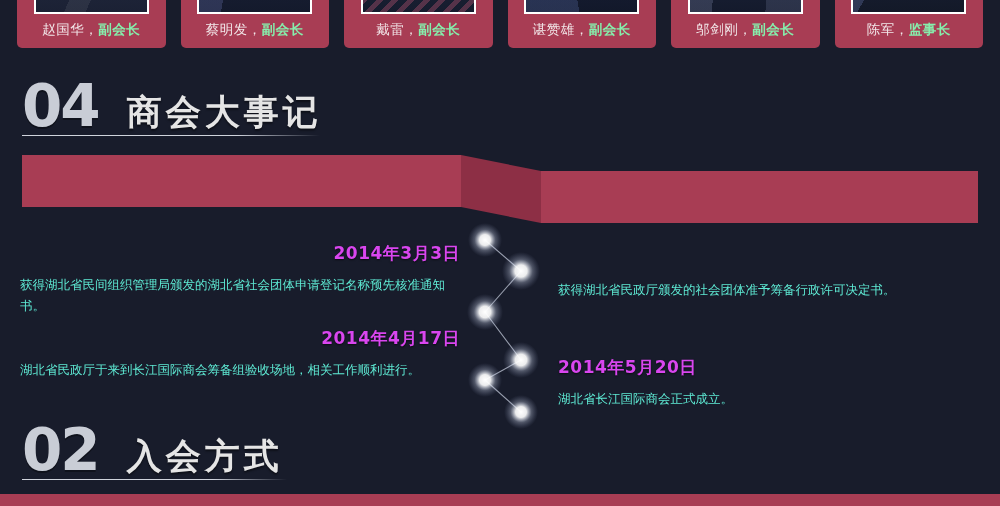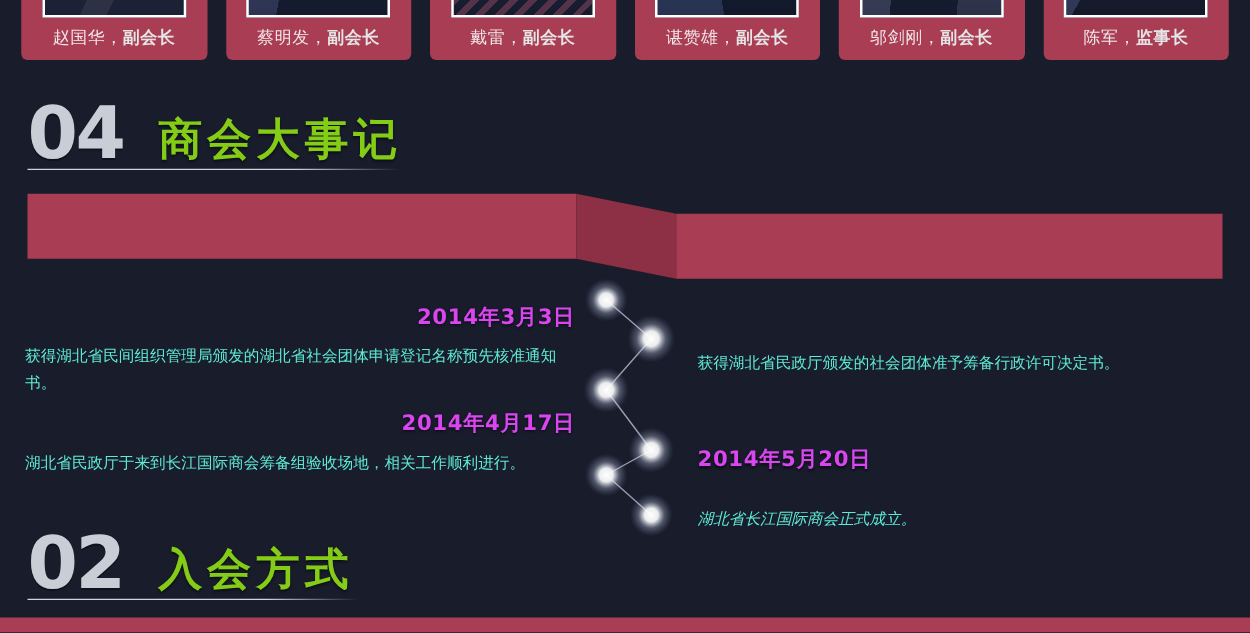--- a/index.html
+++ b/index.html
@@ -47,32 +47,32 @@
       linear-gradient(95deg,rgba(160,170,210,.22) 0 25%,rgba(20,26,44,0) 25% 70%,rgba(150,160,200,.18) 70%),
       radial-gradient(circle at 50% 35%,#7e8398 0 14%,rgba(0,0,0,0) 15%),
       linear-gradient(#222a44,#141a2c);}
   .card-photo.v6{background-image:
       linear-gradient(120deg,rgba(110,125,185,.3) 0 35%,rgba(20,26,44,0) 35%),
       radial-gradient(circle at 47% 34%,#80859b 0 15%,rgba(0,0,0,0) 16%),
       linear-gradient(#1e2640,#131928);}
   .card-name{
     color:#f2e7e9;font-size:13.5px;letter-spacing:.5px;white-space:nowrap;
   }
-  .card-name b{font-weight:bold;color:#e5e5e5;}
+  .card-name b{font-weight:bold;color:#86efac;}
 
   
   .sec-head{position:absolute;}
   .sec-num{
     font-family:"DejaVu Sans",sans-serif;
     font-size:58px;font-weight:bold;line-height:.78;
     color:#c9cdd6;letter-spacing:-2px;
     text-shadow:0 2px 0 rgba(0,0,0,.35);
   }
   .sec-title{
-    font-size:35px;font-weight:bold;color:#84cc16;letter-spacing:4px;
+    font-size:35px;font-weight:bold;color:#e5e5e5;letter-spacing:4px;
     line-height:1;
     text-shadow:0 2px 2px rgba(0,0,0,.45);
   }
   .sec-row{display:flex;align-items:flex-end;gap:28px;}
   .sec-rule{
     height:1px;background:linear-gradient(90deg,#cfd3dc 0%,#cfd3dc 72%,rgba(207,211,220,0) 100%);
     margin-top:6px;
   }
 
   
@@ -158,21 +158,21 @@
     <div class="tl-date">2014年4月17日</div>
     <div class="tl-desc" style="margin-top:10px;width:425px;">湖北省民政厅于来到长江国际商会筹备组验收场地，相关工作顺利进行。</div>
   </div>
 
   <div class="tl-item" style="left:558px;top:270px;width:420px;">
     <div class="tl-desc" style="margin-top:10px;">获得湖北省民政厅颁发的社会团体准予筹备行政许可决定书。</div>
   </div>
 
   <div class="tl-item" style="left:558px;top:356px;width:420px;">
     <div class="tl-date">2014年5月20日</div>
-    <div class="tl-desc" style="margin-top:26px;font-style:italic;">湖北省长江国际商会正式成立。</div>
+    <div class="tl-desc" style="margin-top:10px;">湖北省长江国际商会正式成立。</div>
   </div>
 
   <div class="dots">
     <svg width="110" height="215" viewBox="0 0 110 215">
       <defs>
         <radialGradient id="glow">
           <stop offset="0%" stop-color="#ffffff" stop-opacity="1"></stop>
           <stop offset="32%" stop-color="#ffffff" stop-opacity=".92"></stop>
           <stop offset="62%" stop-color="#c9d2e8" stop-opacity=".32"></stop>
           <stop offset="100%" stop-color="#8e9ac0" stop-opacity="0"></stop>

